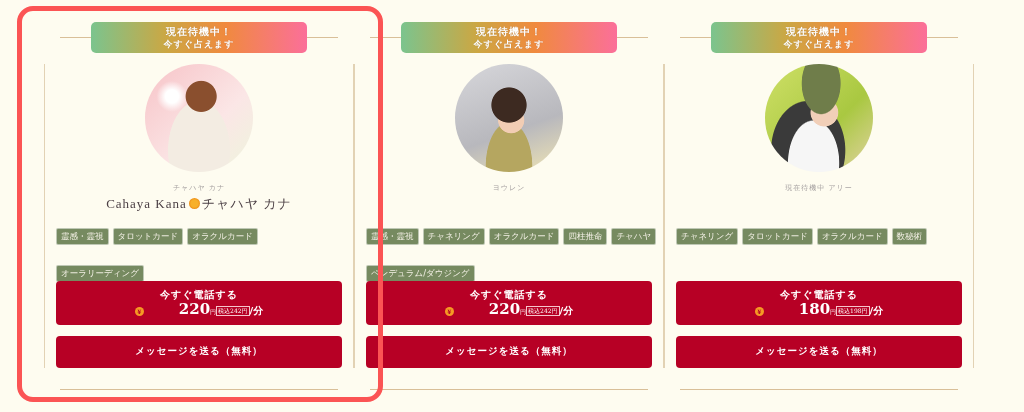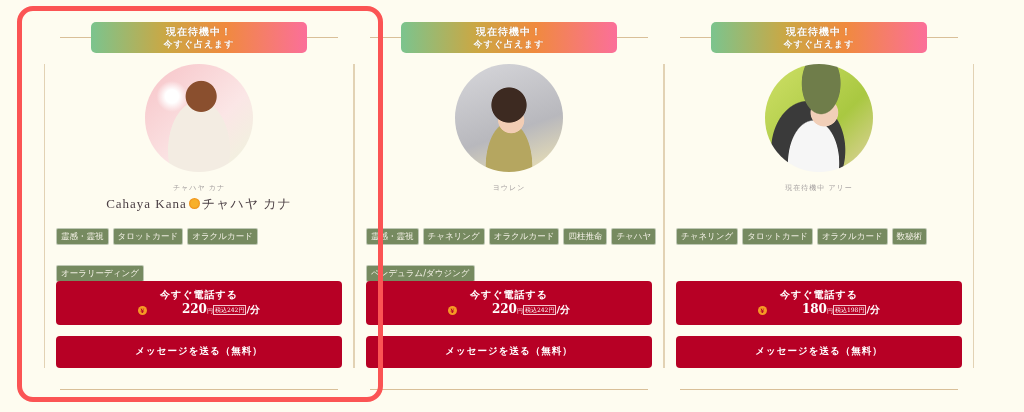--- a/index.html
+++ b/index.html
@@ -60,21 +60,21 @@
     color: #fff; border-radius: 4px; text-align: center; font-weight: bold;
     font-family: "DejaVu Serif", "Liberation Serif", serif;
   }
   .btn-call { top: 281px; height: 44px; }
   .btn-call .t1 { display: block; font-size: 10px; line-height: 14px; padding-top: 7px; letter-spacing: 1px; }
   .btn-call .t2 { display: block; font-size: 10px; line-height: 14px; }
   .yen {
     display: inline-block; width: 9px; height: 9px; border-radius: 50%;
     background: #f59a24; color: #b70025; font-size: 6px; line-height: 9px; vertical-align: 0;
   }
-  .price { font-size: 12px; margin-left: 35px; }
+  .price { font-size: 15px; margin-left: 35px; }
   .unit { font-size: 6px; font-weight: normal; }
   .tax {
     display: inline-block; border: 1px solid #f6c3cb; font-size: 6px; line-height: 8px;
     padding: 0 1px; font-weight: normal; vertical-align: 1px;
   }
   .btn-msg { top: 336px; height: 32px; font-size: 9.5px; line-height: 32px; letter-spacing: 1px; font-family: Liberation Mono, monospace; }
   .highlight {
     position: absolute; left: 17px; top: 6px; width: 366px; height: 396px;
     border: 5px solid #fb5454; border-radius: 16px; pointer-events: none;
   }

